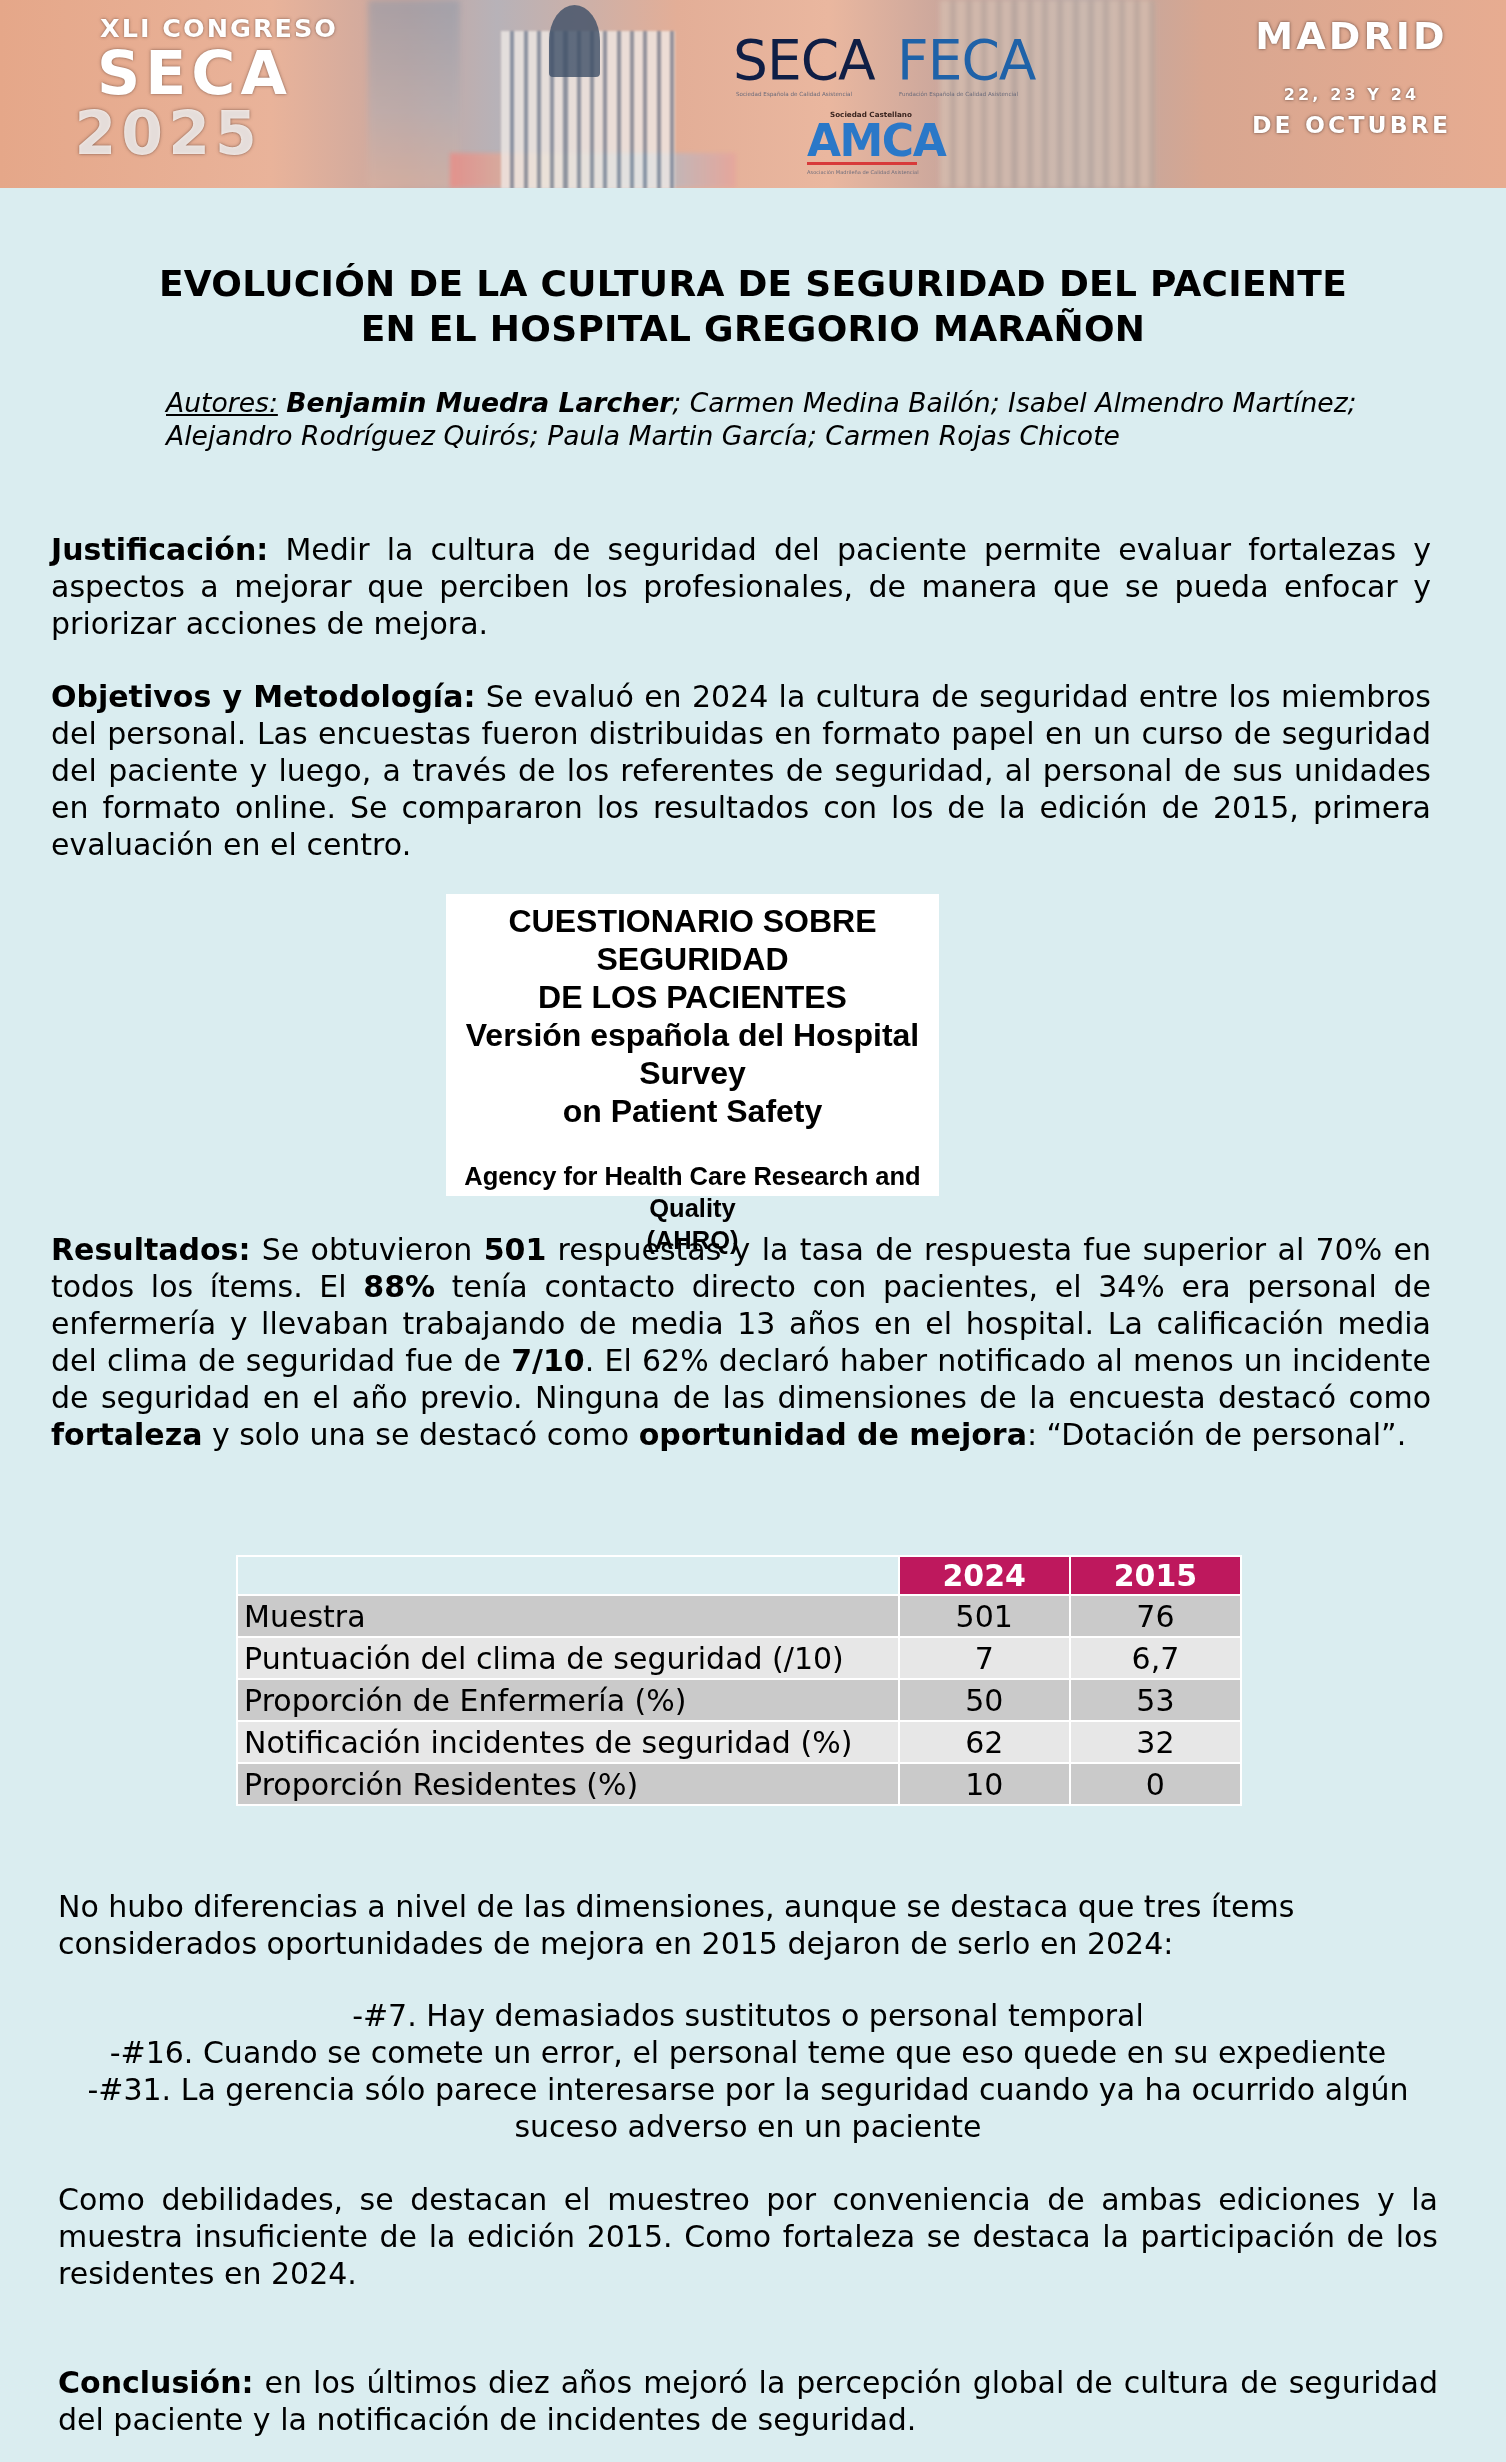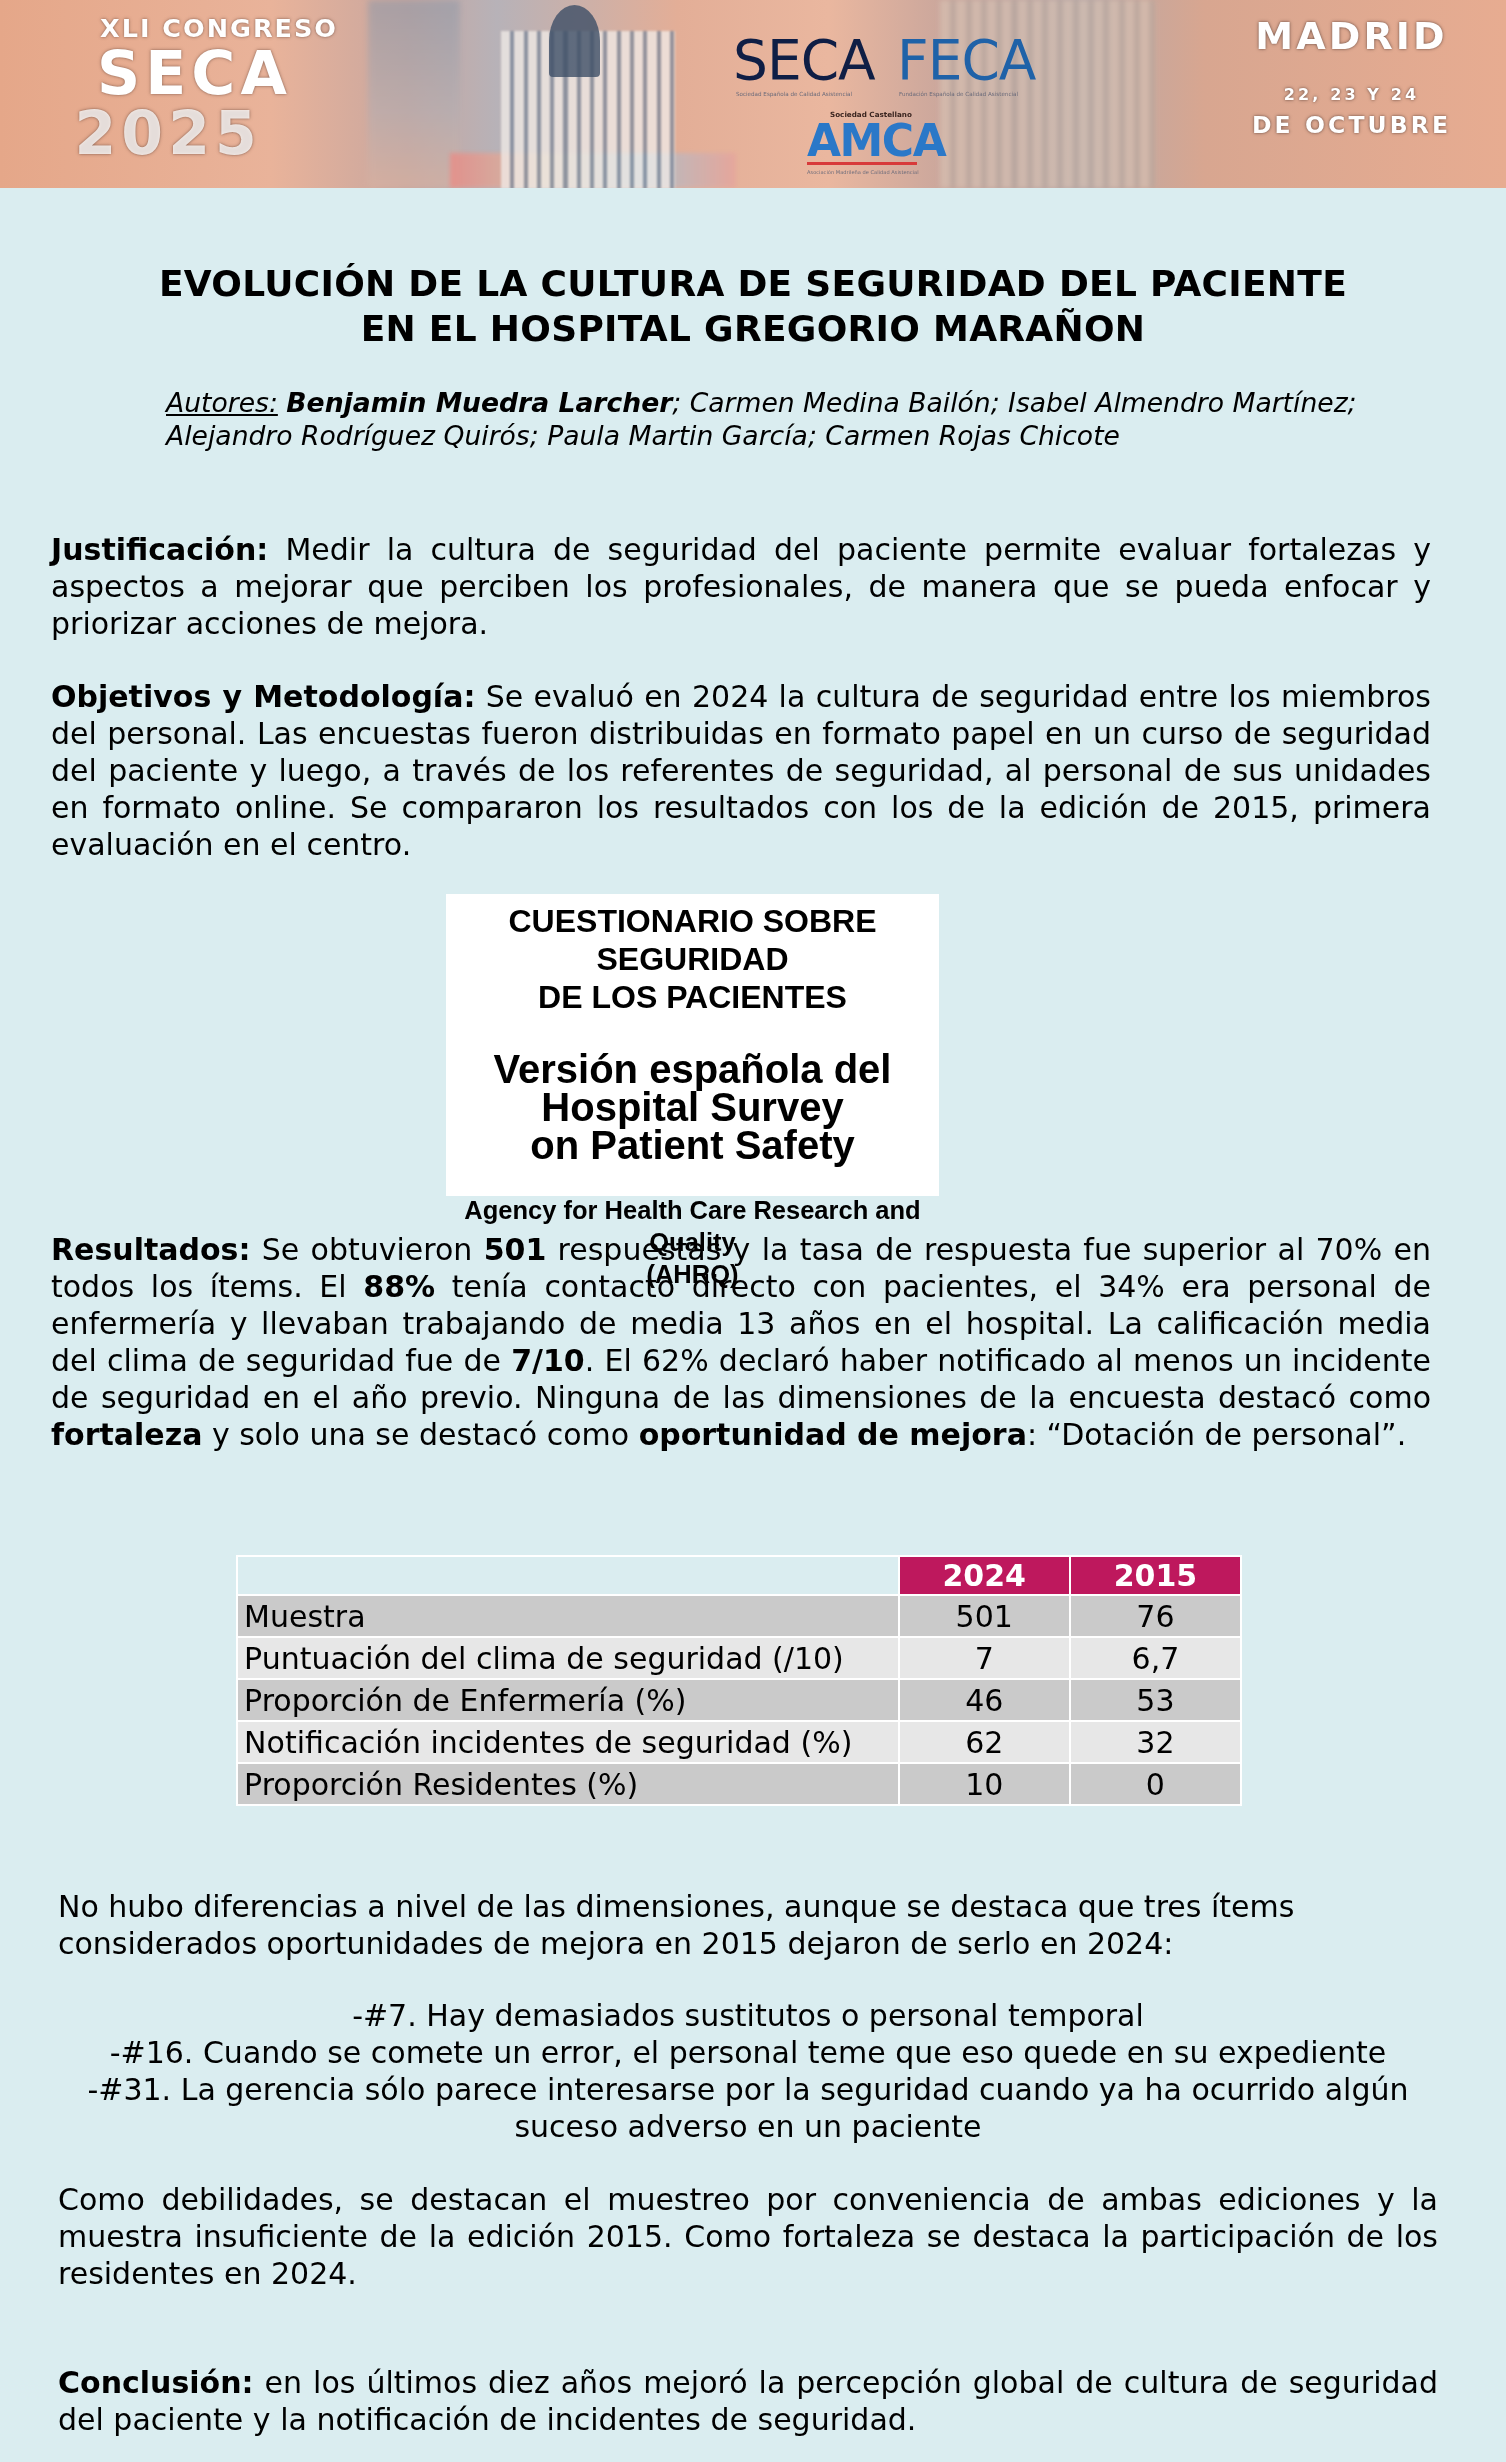--- a/index.html
+++ b/index.html
@@ -67,21 +67,21 @@
   .para b { font-weight:bold; }
   #justif { top:531px; }
   #objetivos { top:678px; }
   #resultados { top:1231px; }
   .questionnaire {
     position:absolute; left:446px; top:894px; width:493px; height:302px;
     background:#fff; text-align:center;
     font-family:"Liberation Sans", sans-serif; font-weight:bold; color:#000;
   }
   .questionnaire .q1 { font-size:32px; line-height:38px; margin-top:7.7px; }
-  .questionnaire .q2 { font-size:40px; line-height:38px; margin-top:34px; }
+  .questionnaire .q2 { font-size:32px; line-height:38px; }
   .questionnaire .q3 { font-size:25.5px; line-height:32px; margin-top:30px; }
 
   
   .tbl {
     position:absolute; left:236px; top:1555px; width:1006px;
     border-collapse:collapse; font-size:30px;
   }
   .tbl td, .tbl th { border:2px solid #fff; padding:0 6.1px; height:40px; }
   .tbl th { background:#be185d; color:#fff; font-weight:bold; text-align:center; height:37px; }
   .tbl th.empty { background:#daedf0; }
@@ -181,21 +181,21 @@
       <td class="v">501</td>
       <td class="v">76</td>
     </tr>
     <tr class="light">
       <td>Puntuación del clima de seguridad (/10)</td>
       <td class="v">7</td>
       <td class="v">6,7</td>
     </tr>
     <tr class="dark">
       <td>Proporción de Enfermería (%)</td>
-      <td class="v">46</td>
+      <td class="v">50</td>
       <td class="v">53</td>
     </tr>
     <tr class="light">
       <td>Notificación incidentes de seguridad (%)</td>
       <td class="v">62</td>
       <td class="v">32</td>
     </tr>
     <tr class="dark">
       <td>Proporción Residentes (%)</td>
       <td class="v">10</td>

